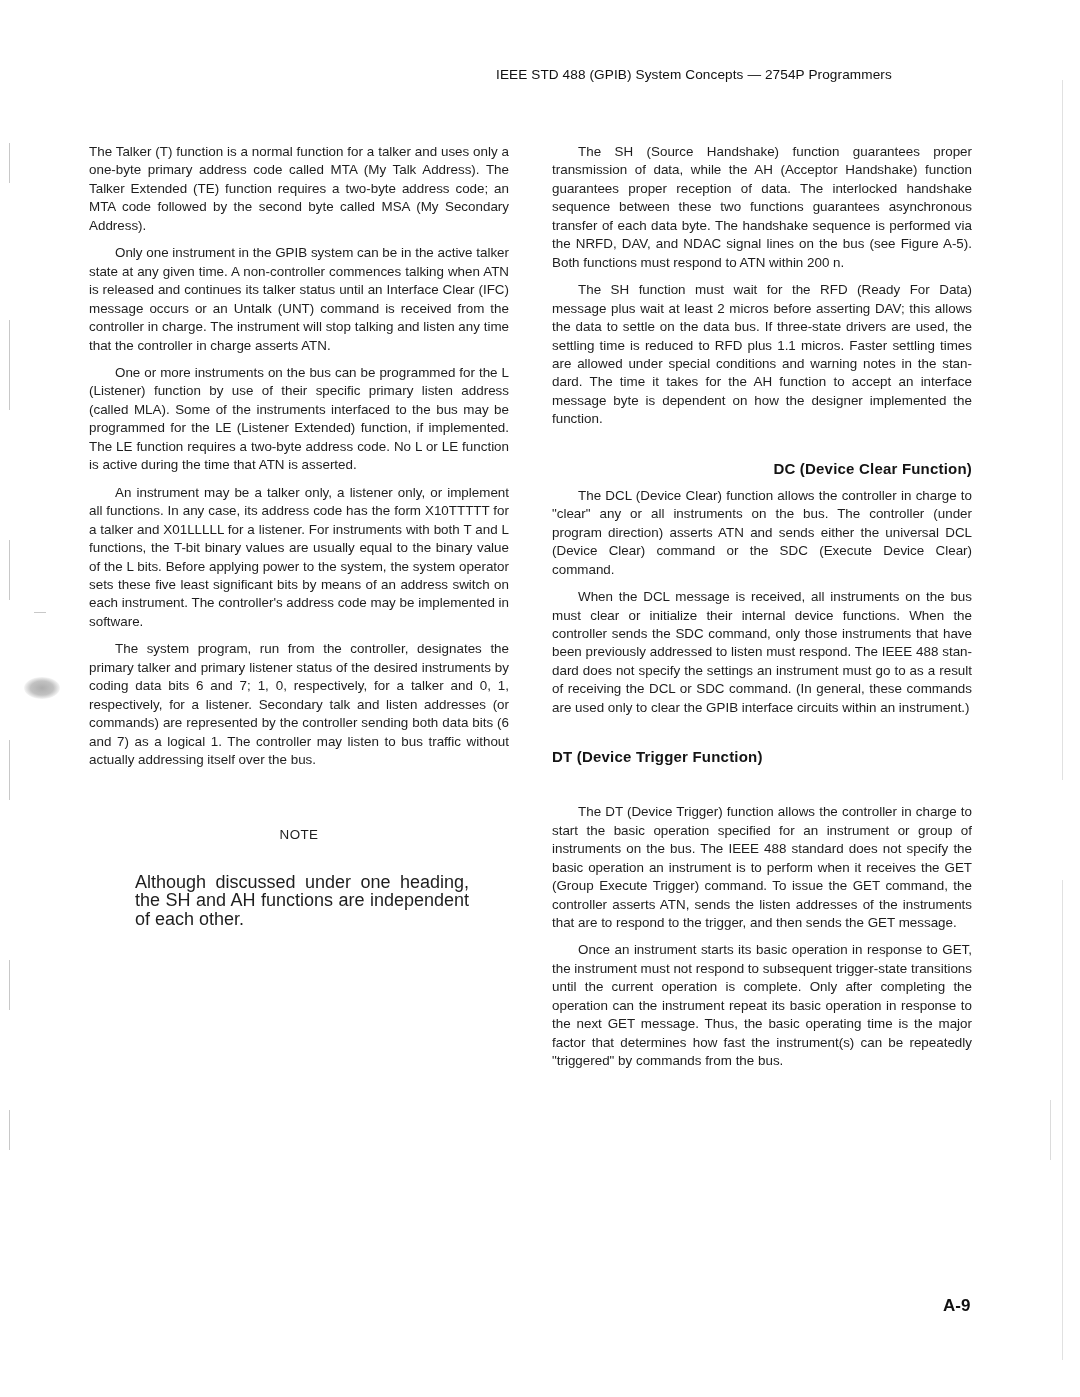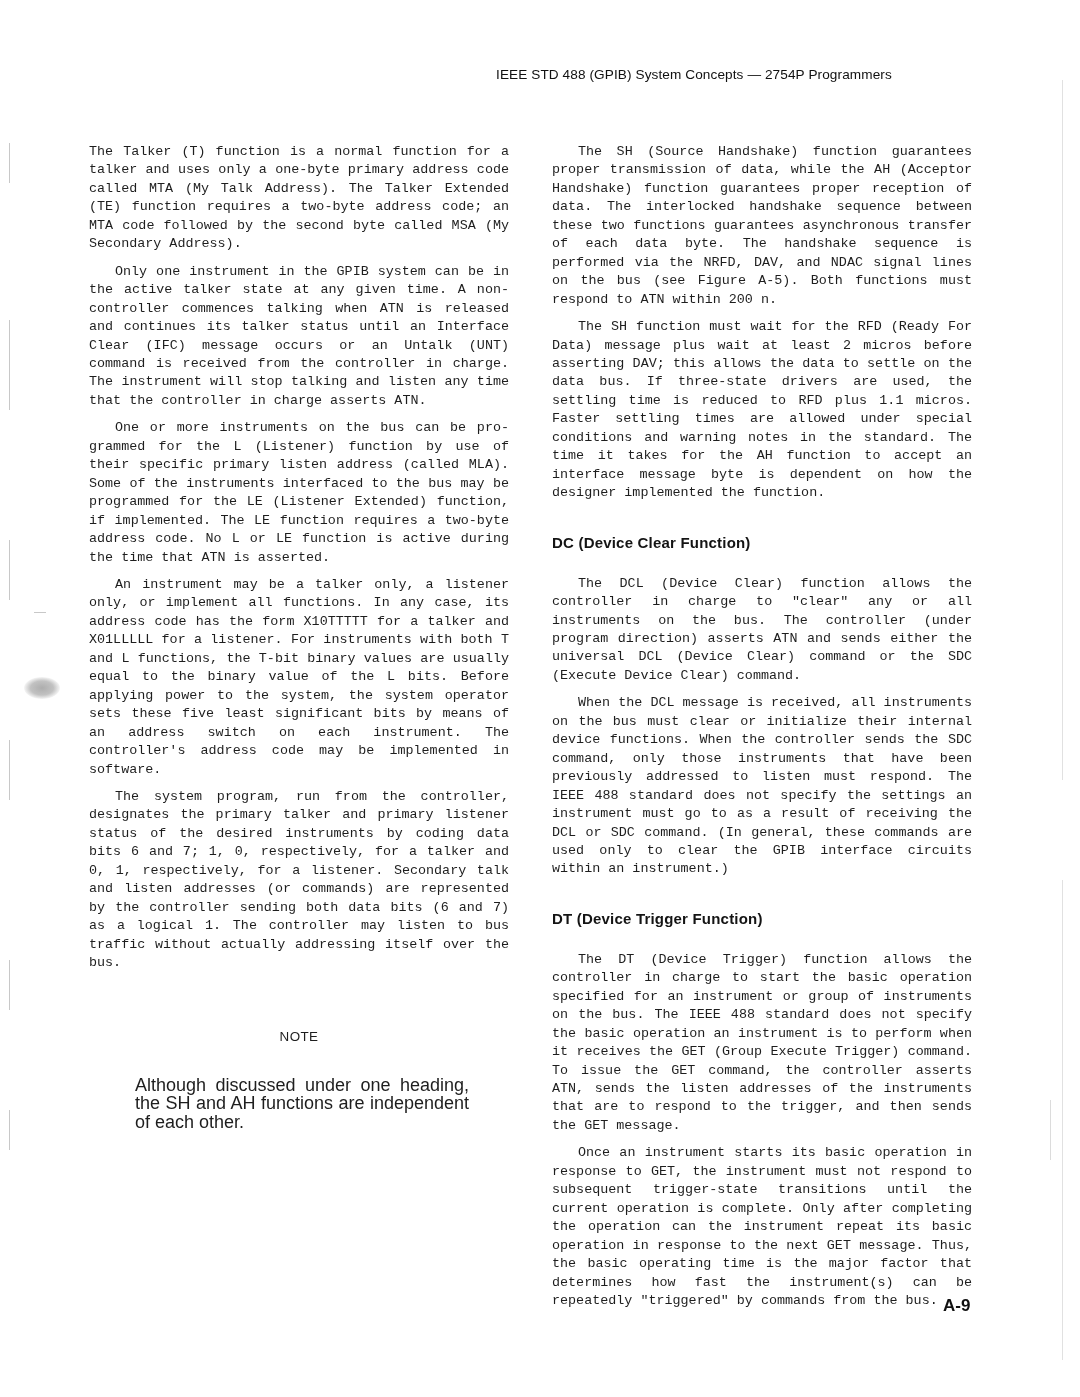--- a/index.html
+++ b/index.html
@@ -39,21 +39,20 @@
       line-height: 18.45px;
       color: #1e1e1e;
       text-align: justify;
       hyphens: manual;
     }
     .col-left { left: 89px; }
     .col-right { left: 552px; }
     .col p {
       margin: 0 0 9px 0;
       text-indent: 26px;
-      font-family: Liberation Mono, monospace;
     }
     .col p.no-indent { text-indent: 0; }
     .section-heading {
       font-weight: bold;
       font-size: 15px;
       line-height: 20px;
       color: #141414;
       margin: 0;
       text-align: left;
       letter-spacing: 0.2px;
@@ -130,23 +129,23 @@
 
 
     <div class="note-title">NOTE</div>
     <div class="note-body">Although discussed under one heading, the SH and AH functions are independent of each other.</div>
   </div>
 
   <div class="col col-right">
     <p>The SH (Source Handshake) function guarantees proper transmission of data, while the AH (Acceptor Handshake) function guarantees proper reception of data. The interlocked handshake sequence between these two functions guarantees asynchronous transfer of each data byte. The handshake sequence is performed via the NRFD, DAV, and NDAC signal lines on the bus (see Figure A-5). Both functions must respond to ATN within 200 n.</p>
     <p style="margin-bottom:30px;">The SH function must wait for the RFD (Ready For Data) message plus wait at least 2 micros before assert­ing DAV; this allows the data to settle on the data bus. If three-state drivers are used, the settling time is reduced to RFD plus 1.1 micros. Faster settling times are allowed under special conditions and warning notes in the stan­dard. The time it takes for the AH function to accept an interface message byte is dependent on how the designer implemented the function.</p>
 
-    <h2 class="section-heading" style="margin-bottom:22px;">DC (Device Clear Function)</h2>
+    <h2 class="section-heading" style="margin-bottom:8px;text-align:right;">DC (Device Clear Function)</h2>
     <p>The DCL (Device Clear) function allows the controller in charge to "clear" any or all instruments on the bus. The controller (under program direction) asserts ATN and sends either the universal DCL (Device Clear) command or the SDC (Execute Device Clear) command.</p>
     <p style="margin-bottom:30px;">When the DCL message is received, all instruments on the bus must clear or initialize their internal device functions. When the controller sends the SDC command, only those instruments that have been previously addressed to listen must respond. The IEEE 488 stan­dard does not specify the settings an instrument must go to as a result of receiving the DCL or SDC command. (In general, these commands are used only to clear the GPIB interface circuits within an instrument.)</p>
 
-    <h2 class="section-heading" style="margin-bottom:22px;">DT (Device Trigger Function)</h2>
+    <h2 class="section-heading" style="margin-bottom:36px;">DT (Device Trigger Function)</h2>
     <p>The DT (Device Trigger) function allows the controller in charge to start the basic operation specified for an instrument or group of instruments on the bus. The IEEE 488 standard does not specify the basic operation an instrument is to perform when it receives the GET (Group Execute Trigger) command. To issue the GET command, the controller asserts ATN, sends the listen addresses of the instruments that are to respond to the trigger, and then sends the GET message.</p>
     <p>Once an instrument starts its basic operation in response to GET, the instrument must not respond to subsequent trigger-state transitions until the current operation is complete. Only after completing the opera­tion can the instrument repeat its basic operation in response to the next GET message.  Thus, the basic operating time is the major factor that determines how fast the instrument(s) can be repeatedly "triggered" by commands from the bus.</p>
   </div>
 
   <div class="page-number">A-9</div>
 </div>
 
 </body></html>

